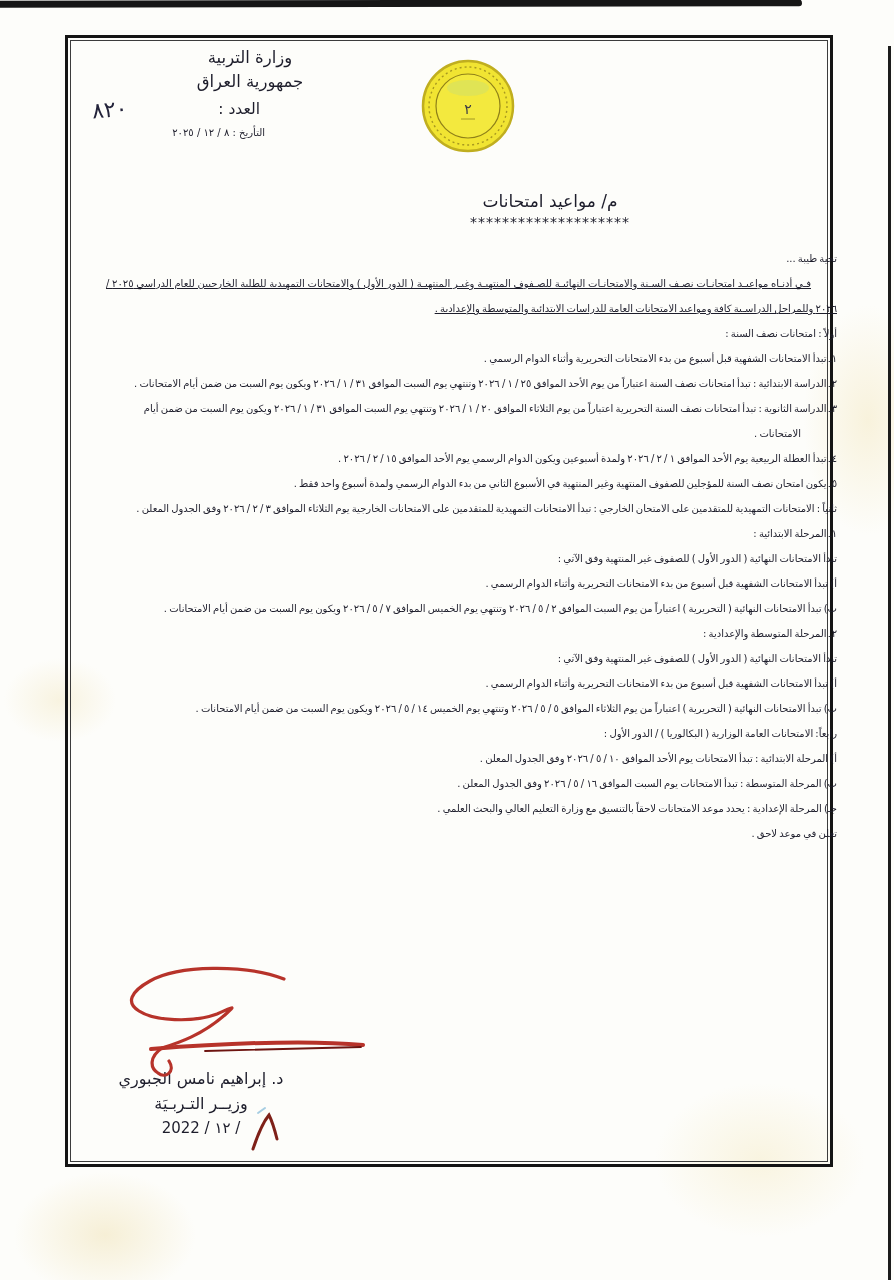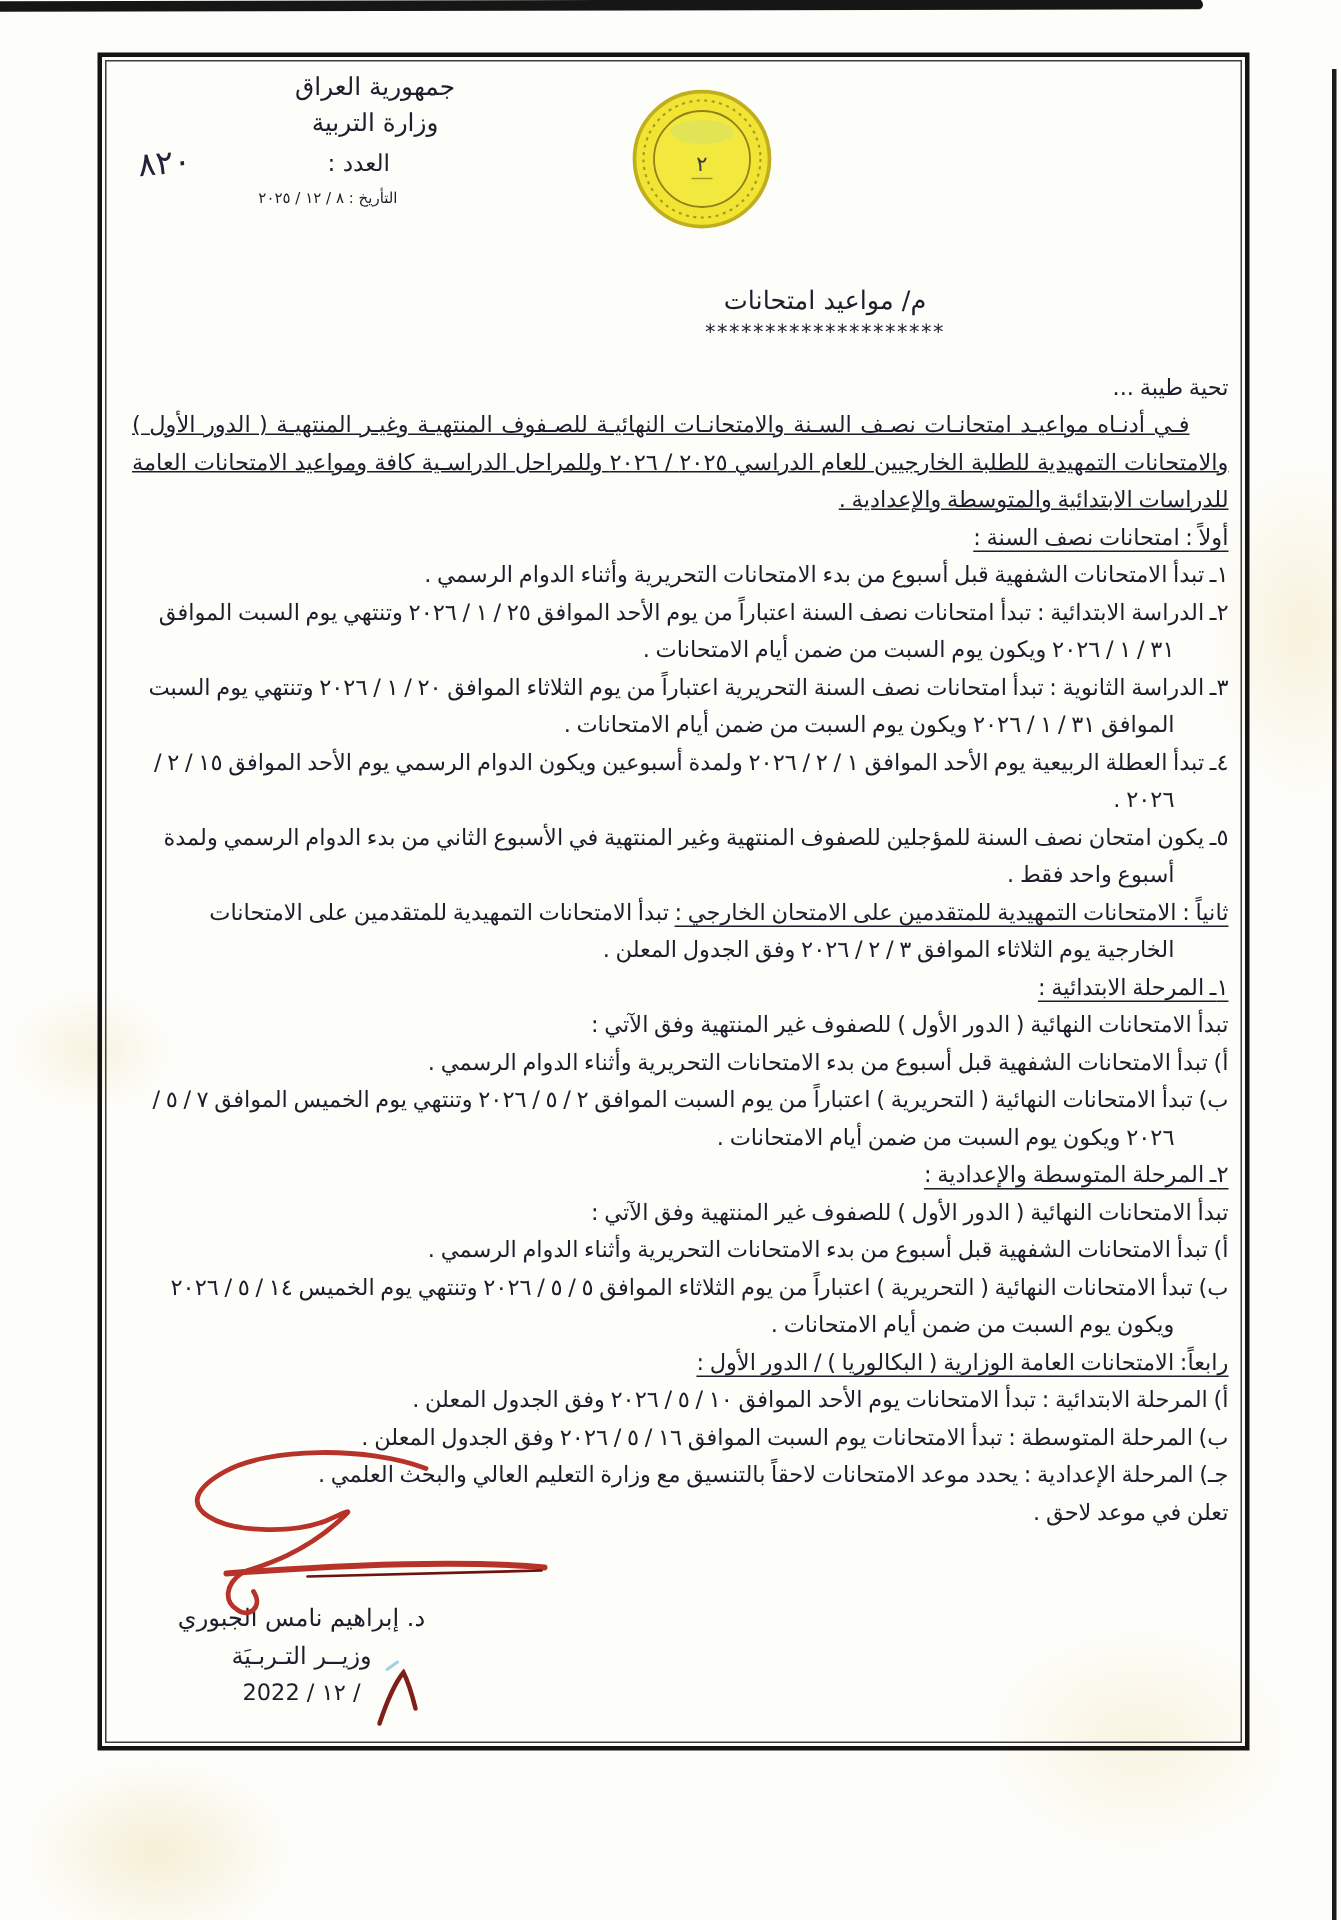--- a/index.html
+++ b/index.html
@@ -23,46 +23,46 @@
   .letterhead .lh-line{white-space:nowrap;}
   .meta{display:flex;justify-content:space-between;align-items:center;width:168px;margin:4px 155px 0 auto;font-size:15.5px;line-height:23px;}
   .ref-number{font-size:22px;transform:rotate(-5deg);color:#23233a;}
   .date-row{width:178px;margin:0 150px 0 auto;display:block;text-align:right;font-size:10px;white-space:nowrap;}
 
   .seal{position:absolute;left:419px;top:57px;width:98px;height:98px;}
 
   .subject{position:absolute;left:378px;top:189px;width:344px;text-align:center;font-size:17px;line-height:24px;}
   .subject .stars{font-size:14px;letter-spacing:1px;line-height:18px;direction:ltr;}
 
-  .body-text{position:absolute;left:88px;top:246px;width:731px;font-size:15px;line-height:25px;word-spacing:-1px;}
+  .body-text{position:absolute;left:106px;top:246px;width:731px;font-size:10px;line-height:25px;word-spacing:-1px;}
   .body-text p{margin:0;}
   .intro{text-align:justify;text-indent:26px;text-decoration:underline;}
   .hang{padding-right:36px;text-indent:-36px;}
-  .hd{text-decoration:underline;text-underline-offset:4px;text-decoration-thickness:1px;}
+  .hd{text-underline-offset:4px;text-decoration-thickness:1px;}
 
   .sig{position:absolute;left:94px;top:1066px;width:214px;text-align:center;font-size:16px;line-height:25px;}
   .sig .sig-date{font-size:15px;letter-spacing:1px;}
 
   .ink-overlay{position:absolute;left:0;top:0;pointer-events:none;}
 </style>
 </head>
 <body>
 
 <div class="page">
 
   <div class="scan-top-edge"></div>
   <div class="scan-right-edge"></div>
 
   <div class="frame">
     <div class="frame-inner"></div>
   </div>
 
   <div class="letterhead">
+    <div class="lh-line">وزارة التربية</div>
     <div class="lh-line">جمهورية العراق</div>
-    <div class="lh-line">وزارة التربية</div>
     <div class="meta">
       <span>العدد :</span>
       <span class="ref-number">٨٢٠</span>
     </div>
     <div class="date-row">
       <span>التأريخ :</span>
       <span>٨ / ١٢ / ٢٠٢٥</span>
     </div>
   </div>
 

